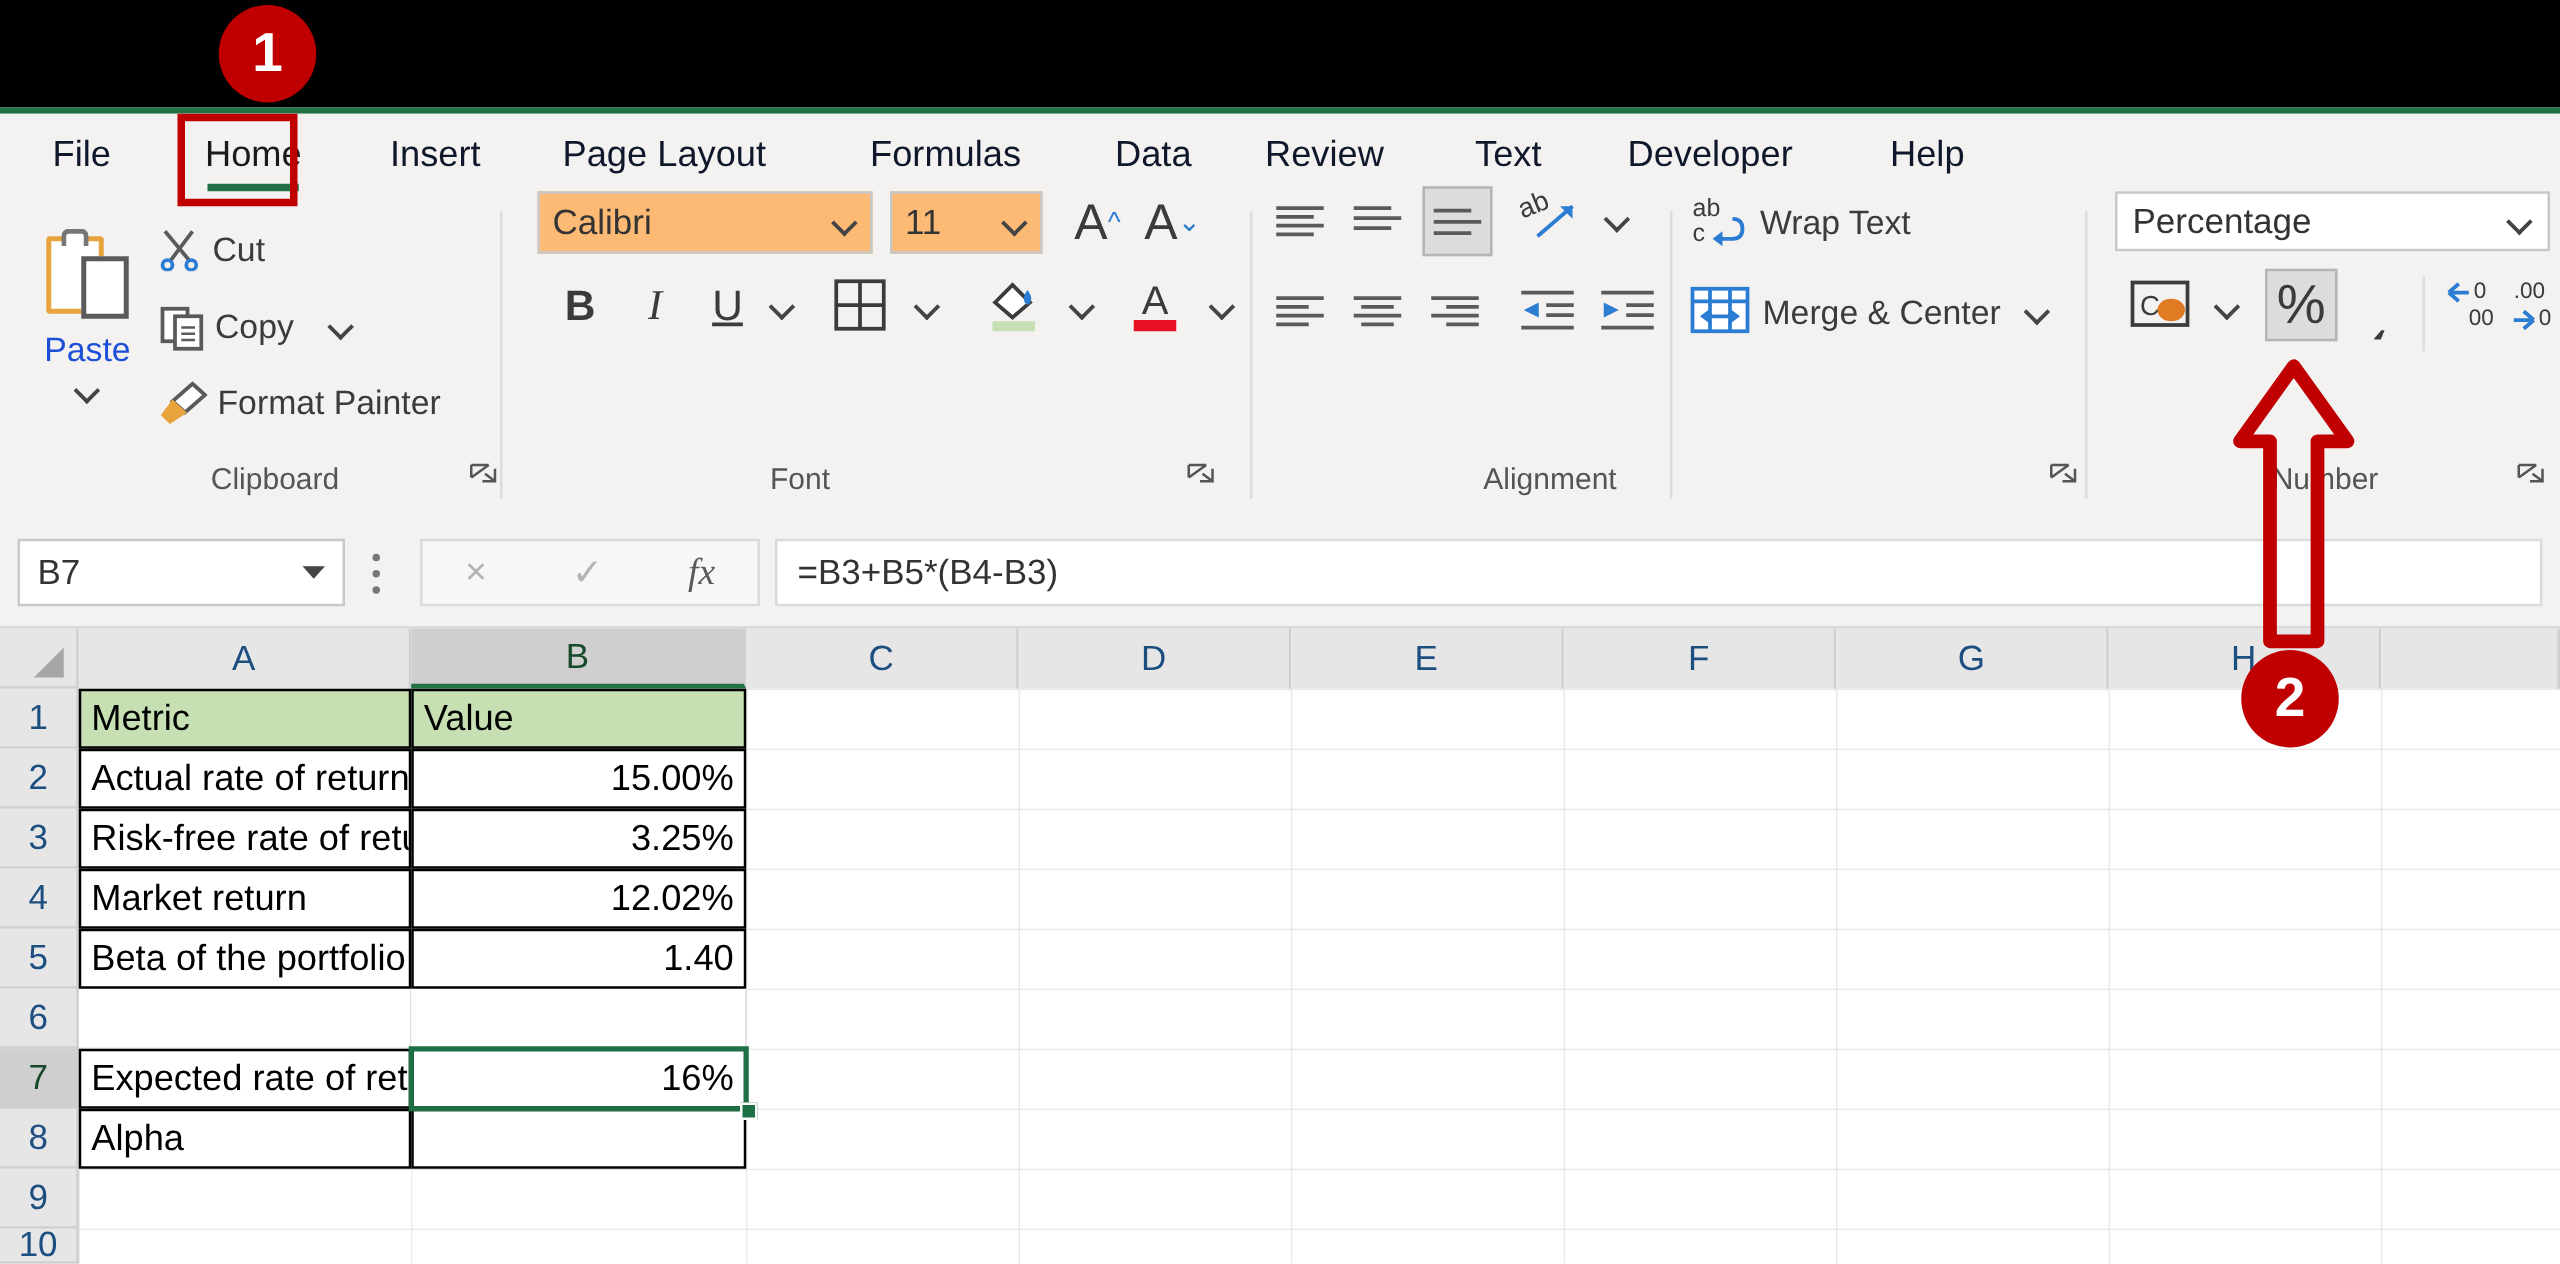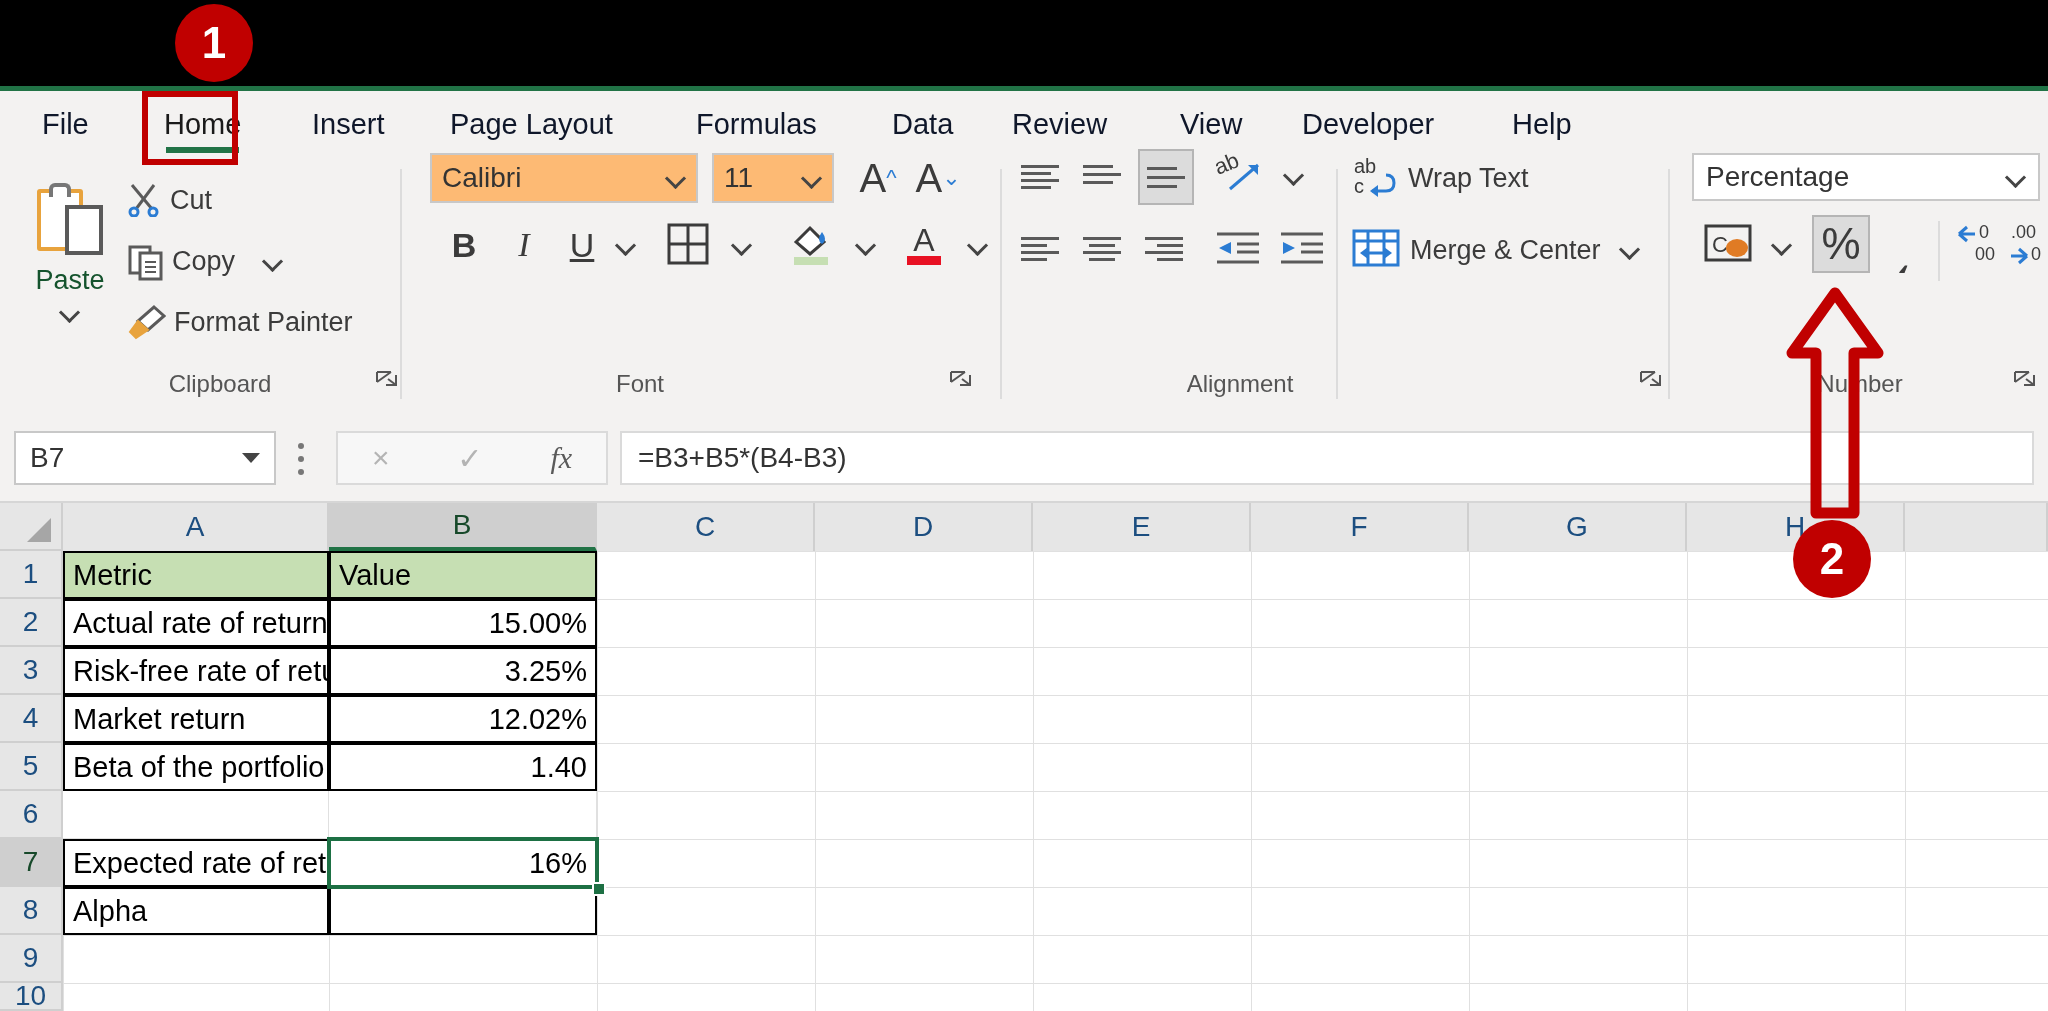--- a/index.html
+++ b/index.html
@@ -83,21 +83,21 @@
   }
   .cb-clip {
     position: absolute; left: 12px; top: 0px; width: 22px; height: 14px;
     border: 4px solid #777; border-bottom: none; border-radius: 6px 6px 0 0;
     background: #fff;
   }
   .cb-page {
     position: absolute; left: 28px; top: 22px; width: 38px; height: 50px;
     border: 4px solid #5a5a5a; background: #ffffff;
   }
-  .paste-label { font-size: 27px; color: #14532d; margin-top: 8px; }
+  .paste-label { font-size: 27px; color: #1d4ed8; margin-top: 8px; }
 
   .scissors { width: 32px; height: 34px; position: relative; }
   .copy-icon { width: 34px; height: 36px; position: relative; }
   .brush-icon { width: 36px; height: 34px; position: relative; }
 
   
   .combo {
     position: absolute; background: #fdba74; border: 2px solid #c8c8c8;
     display: flex; align-items: center; padding: 0 10px;
     font-size: 28px; color: #333;
@@ -234,21 +234,21 @@
       <div class="tab" style="left:684px;">
           <span>Formulas</span>
         </div>
       <div class="tab" style="left:880px;">
           <span>Data</span>
         </div>
       <div class="tab" style="left:1000px;">
           <span>Review</span>
         </div>
       <div class="tab" style="left:1168px;">
-          <span>View</span>
+          <span>Text</span>
         </div>
       <div class="tab" style="left:1290px;">
           <span>Developer</span>
         </div>
       <div class="tab" style="left:1500px;">
           <span>Help</span>
         </div>
       <div class="tab-highlight"></div>
     </div>
 

